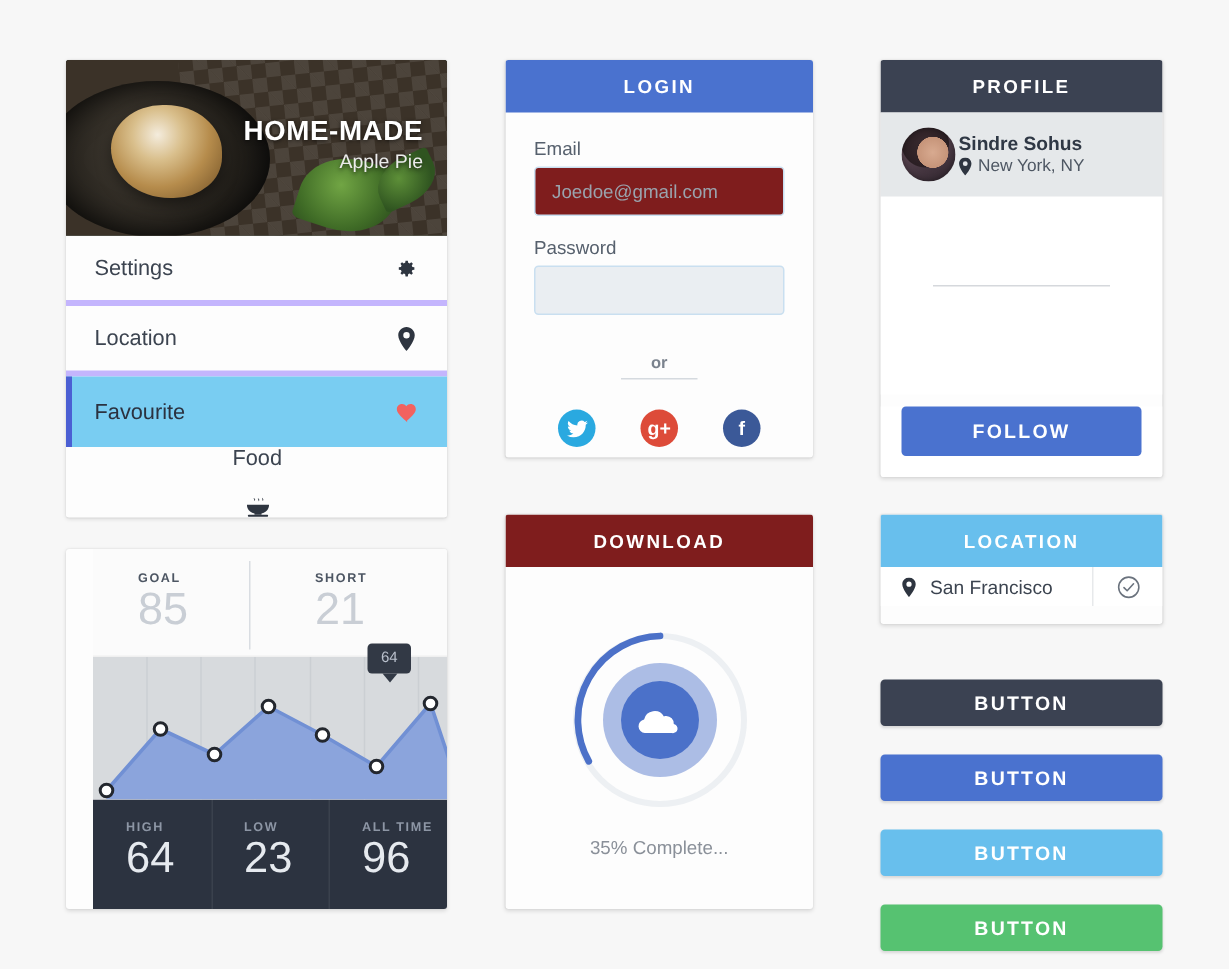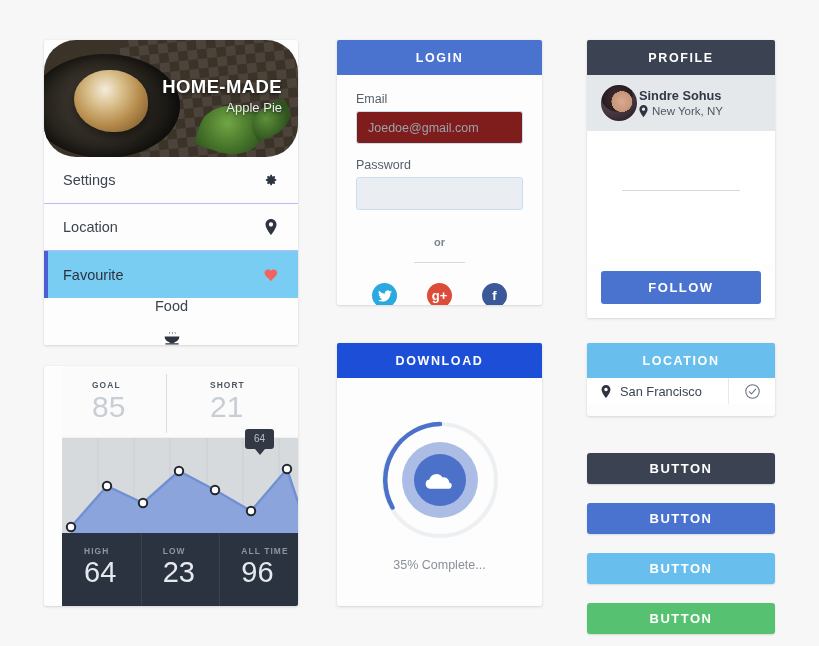--- a/index.html
+++ b/index.html
@@ -21,21 +21,20 @@
 
   
   #menu-card { left: 44px; top: 40px; width: 254px; height: 305px; }
   .hero {
     position: relative; height: 117px; width: 100%;
     background:
       radial-gradient(ellipse 60px 50px at 30% 55%, #d8cba8 0%, #a38d5f 40%, #3b3228 75%),
       radial-gradient(ellipse 70px 60px at 78% 72%, #4e6b33 0%, #2c3f1e 55%, #1b2416 100%),
       linear-gradient(120deg, #50514e 0%, #3c3d3a 30%, #2a2b29 60%, #45463f 100%);
     overflow: hidden;
-    border-radius: 32px;
   }
   .hero .checks {
     position: absolute; right: 0; top: 0; width: 62%; height: 100%;
     background-image:
       linear-gradient(45deg, rgba(255,255,255,0.17) 25%, transparent 25%, transparent 75%, rgba(255,255,255,0.17) 75%),
       linear-gradient(45deg, rgba(255,255,255,0.17) 25%, transparent 25%, transparent 75%, rgba(255,255,255,0.17) 75%);
     background-size: 16px 16px;
     background-position: 0 0, 8px 8px;
     opacity: 0.55;
     transform: rotate(-6deg) scale(1.2);
@@ -72,21 +71,21 @@
   .hero-sub {
     color: #ececec; font-size: 13px; margin-top: 2px; font-weight: normal;
     text-shadow: 0 1px 3px rgba(0,0,0,0.65);
   }
 
   .menu-list { background: #fdfdfd; }
   .menu-item {
     position: relative; display: flex; align-items: center;
     justify-content: space-between;
     height: 47px; padding: 0 18px 0 19px;
-    border-bottom: 1px solid #c4b5fd;
+    border-bottom: 4px solid #c4b5fd;
     font-size: 14.5px; color: #3c4450;
   }
   .menu-item:last-child { border-bottom: none; flex-direction: column; }
   .menu-item.active {
     background: #79cdf2;
     border-bottom: none;
     color: #2b3240;
   }
   .menu-item.active::before {
     content: ""; position: absolute; left: 0; top: 0; bottom: 0;
@@ -140,41 +139,41 @@
   .stat-bottom .stat-lbl { color: #8d96a5; }
   .stat-bottom .stat-val { color: #e6eaef; font-size: 29px; }
 
   
   #login-card { left: 337px; top: 40px; width: 205px; height: 265px; }
   .card-hdr {
     height: 35px; display: flex; align-items: center; justify-content: center;
     color: #fff; font-size: 12.5px; font-weight: bold; letter-spacing: 1.6px;
   }
   .hdr-blue { background: #4a72cf; }
-  .hdr-green { background: #1d4ed8; }
+  .hdr-green { background: #7f1d1d; }
   .hdr-dark { background: #3b4252; }
   .hdr-lblue { background: #68bfed; }
   .login-body { padding: 17px 19px 0; }
   .field-lbl { font-size: 12.5px; color: #56606d; margin-bottom: 5px; }
   .field {
     width: 100%; height: 33px; border: 1px solid #c9dff0;
     background: #eaeef2; border-radius: 3px;
     padding: 0 11px; font-size: 12.5px; color: #9aa3ad;
     font-family: "Liberation Sans", sans-serif;
     outline: none;
   }
   .field::placeholder { color: #9aa3ad; }
   .field.filled { background: #7f1d1d; }
   .field-group + .field-group { margin-top: 14px; }
   .or-row {
     position: relative; text-align: center; margin-top: 22px;
   }
   .or-row .or-text {
     font-size: 11px; color: #7b838e; display: inline-block;
-    border-bottom: 1px solid #d5dadf; padding: 0 20px 14px; font-weight: bold;
+    border-bottom: 1px solid #d5dadf; padding: 0 20px 4px; font-weight: bold;
   }
   .social-row {
     display: flex; justify-content: center; gap: 30px; margin-top: 20px;
   }
   .social {
     width: 25px; height: 25px; border-radius: 50%;
     display: flex; align-items: center; justify-content: center;
     color: #fff; font-size: 13px; font-weight: bold;
   }
   .soc-tw { background: #2aa9e0; }

